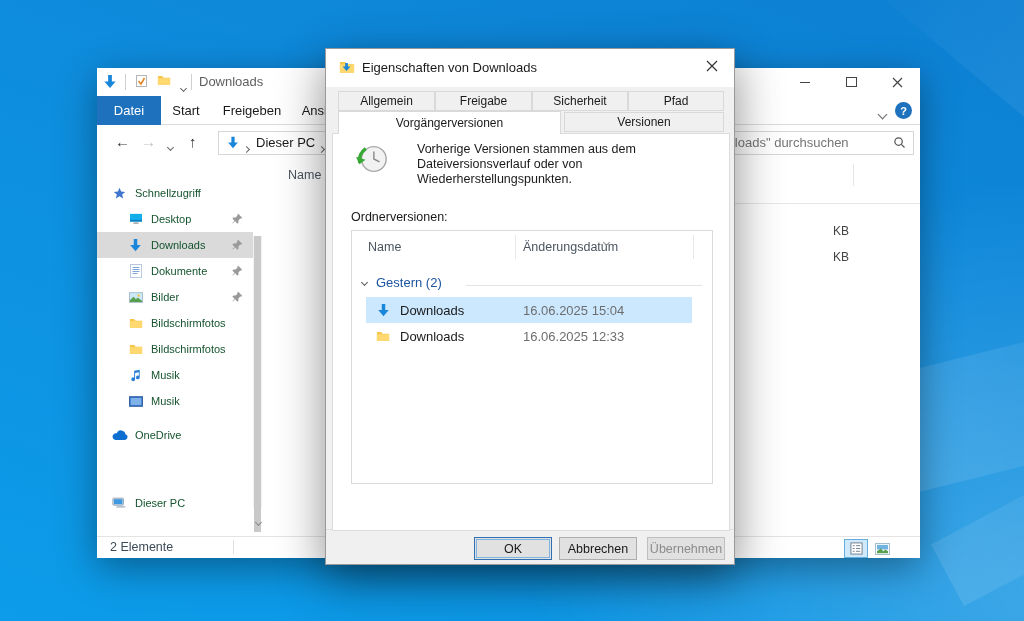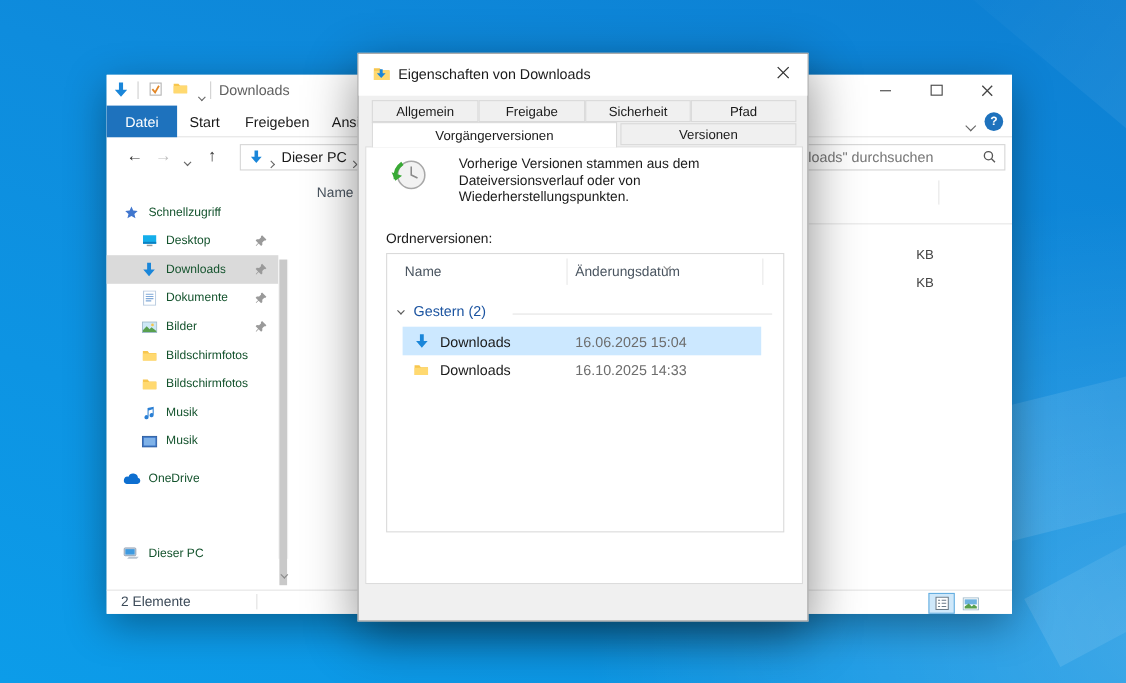--- a/index.html
+++ b/index.html
@@ -409,32 +409,37 @@
           <span class="dt">16.06.2025 15:04</span>
         </div>
         <div class="lrow" style="top:92px">
           <span class="ic">
               <svg width="14" height="12" viewBox="0 0 16 13">
                 <path d="M1 2h5l1.5 2H15v8H1z" fill="#f7c64e"></path>
                 <path d="M1 4.5h14V12H1z" fill="#ffd970"></path>
               </svg>
             </span>
           <span>Downloads</span>
-          <span class="dt">16.10.2025 14:33</span>
+          <span class="dt">16.06.2025 12:33</span>
         </div>
       </div>
     </div>
 
     <div class="splitbtn" style="left:215px;top:441px">
       <div class="sb-main" style="width:58px">Öffnen</div>
       <div class="sb-arrow">
           <span class="tri-down"></span>
         </div>
     </div>
     <div class="splitbtn" style="left:300px;top:441px">
       <div class="sb-main" style="width:64px">ederherstell</div>
       <div class="sb-arrow">
           <span class="tri-down"></span>
         </div>
     </div>
 
+    <div class="dfooter">
+      <div class="dbtn default" style="left:148px">OK</div>
+      <div class="dbtn" style="left:233px">Abbrechen</div>
+      <div class="dbtn disabled" style="left:321px">Übernehmen</div>
+    </div>
   </div>
 </div>
 
 </body></html>

